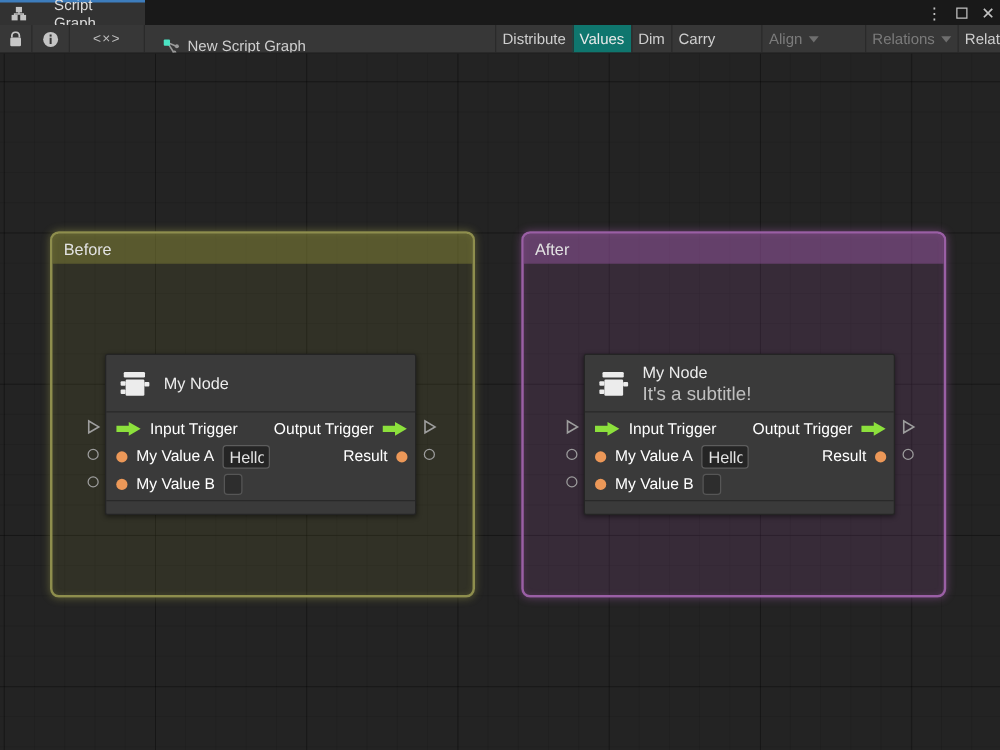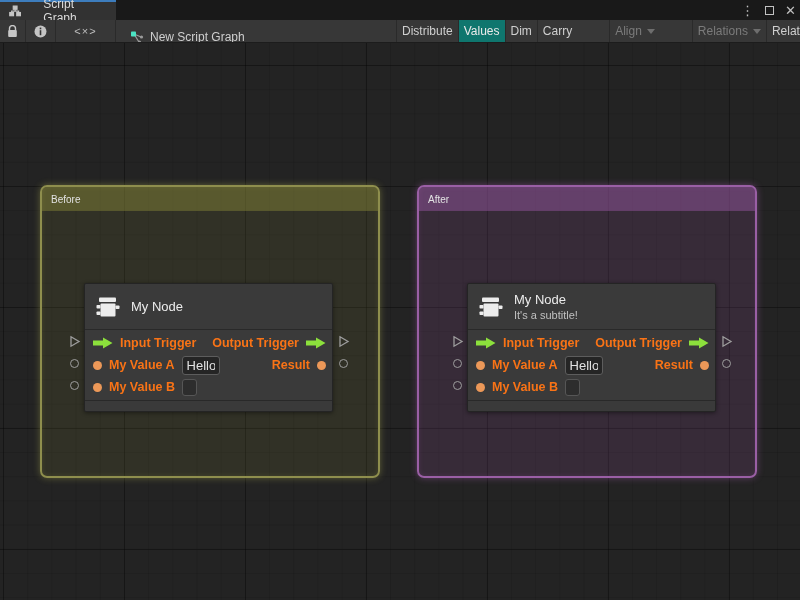--- a/index.html
+++ b/index.html
@@ -46,47 +46,47 @@
       linear-gradient(90deg, rgba(0,0,0,0.30) 1px, transparent 1px),
       linear-gradient(rgba(0,0,0,0.10) 1px, transparent 1px),
       linear-gradient(90deg, rgba(0,0,0,0.10) 1px, transparent 1px);
     background-size:121px 121px, 121px 121px, 24.2px 24.2px, 24.2px 24.2px;
     background-position:3px 22px, 3px 22px, 3px 22px, 3px 22px; }
 
   
   .group { position:absolute; width:340px; height:293px; top:142px; border-radius:7px; z-index:1;
     border:2px solid; overflow:hidden; }
   .group-header { height:24px; display:flex; align-items:center; padding:0 9px;
-    font-size:10px; color:#e2e2e2; }
+    font-size:13px; color:#e2e2e2; }
   .group-before { left:40px; border-color:#8e8e4d; background:rgba(150,150,60,0.13);
     box-shadow:0 0 7px rgba(170,170,80,0.45), inset 0 0 5px rgba(170,170,80,0.18); }
   .group-before .group-header { background:rgba(150,150,60,0.40); }
   .group-after { left:417px; border-color:#9a5fa5; background:rgba(160,90,170,0.16);
     box-shadow:0 0 7px rgba(170,95,180,0.45), inset 0 0 5px rgba(170,95,180,0.18); }
   .group-after .group-header { background:rgba(160,90,170,0.44);text-align:right; }
 
   
   .node-wrap { position:absolute; top:240px; width:289px; display:flex; z-index:3; }
   .node-wrap.before { left:64px; }
   .node-wrap.after { left:447px; }
   .ext-col { width:20px; display:flex; flex-direction:column; align-items:center; padding-top:47px; }
   .ext-slot { height:22px; display:flex; align-items:center; justify-content:center; width:100%; }
   .ext-circle { width:9px; height:9px; border:1.3px solid #9d9d9d; border-radius:50%; }
   .node { width:249px; background:#3a3a3a; border:1px solid #242424; border-radius:2px;
     box-shadow:0 1px 4px rgba(0,0,0,0.45); }
   .node-header { height:46px; display:flex; align-items:center; gap:10px; padding:0 10px;
     border-bottom:1px solid #292929; }
   .node-titles { display:flex; flex-direction:column; justify-content:center; gap:2px; }
   .node-title { font-size:13px; color:#ececec; }
-  .node-subtitle { font-size:11px; color:#c0c0c0; }
+  .node-subtitle { font-size:15px; color:#c0c0c0; }
   .node-body { padding:2px 0; }
   .port-row { height:22px; display:flex; align-items:center; justify-content:space-between;
     padding:0 6px 0 8px; }
   .pgroup { display:flex; align-items:center; gap:7px; }
-  .plabel { font-size:12.5px; color:#f97316;font-weight:bold; }
+  .plabel { font-size:12.5px; color:#ffffff; }
   .dot { width:9px; height:9px; border-radius:50%; background:#ec9858; }
   .str-input { width:38px; height:19px; background:#252525; border:1px solid #5d5d5d; border-radius:3px;
     color:#e2e2e2; font-size:13px; padding:0 4px; font-family:"Liberation Sans", sans-serif; }
   .empty-box { width:15px; height:17px; background:#2d2d2d; border:1px solid #565656; border-radius:3px; }
   .node-footer { border-top:1px solid #292929; height:11px; }
 </style>
 </head>
 <body>
 
 <div class="window">

